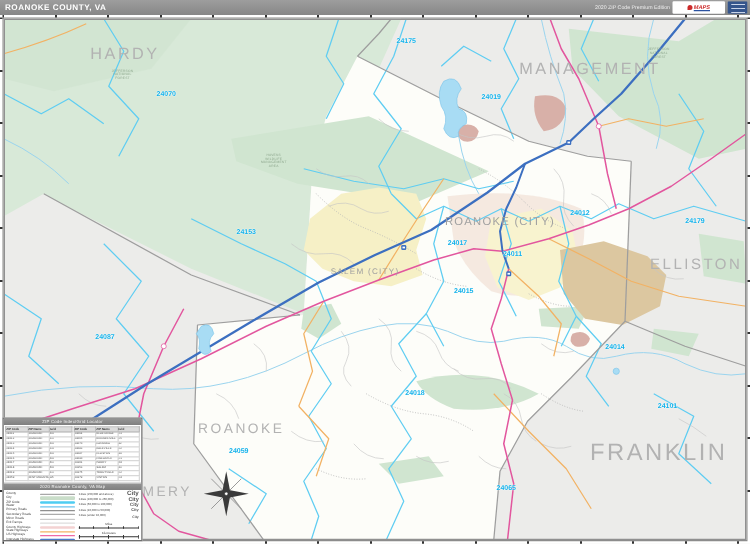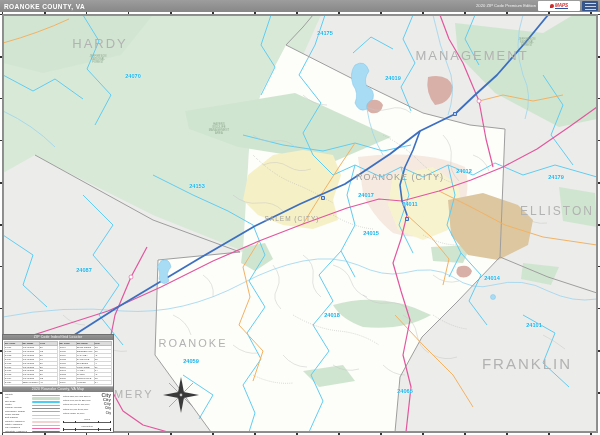--- a/index.html
+++ b/index.html
@@ -242,21 +242,21 @@
       <path d="M160,380 L178,376.5 L196,380 L178,383.5 Z" fill="#3a3a3a"></path>
       <circle cx="178" cy="380" r="1.4" fill="#fff" stroke="#333" stroke-width=".5"></circle>
     </g>
 
     <rect x="0.5" y="0.5" width="593" height="416" fill="none" stroke="#909090" stroke-width="1"></rect>
   </svg>
   <div id="map-labels">
       <div class="lbl county" style="left: 97px; top: 28px; font-size: 13px;">HARDY</div>
       <div class="lbl county" style="left: 469px; top: 40px; font-size: 13px;">MANAGEMENT</div>
       <div class="lbl county" style="left: 554px; top: 196px; font-size: 12px;">ELLISTON</div>
-      <div class="lbl county" style="left: 524px; top: 348px; font-size: 15px;">FRANKLIN</div>
+      <div class="lbl county" style="left: 524px; top: 348px; font-size: 19px;">FRANKLIN</div>
       <div class="lbl county" style="left: 190px; top: 328px; font-size: 11px;">ROANOKE</div>
       <div class="lbl county" style="left: 100px; top: 379px; font-size: 11px;">MONTGOMERY</div>
       <div class="lbl city" style="left: 397px; top: 162px; font-size: 9px;">ROANOKE (CITY)</div>
       <div class="lbl city" style="left: 289px; top: 203px; font-size: 6.5px;">SALEM (CITY)</div>
       <div class="lbl zip" style="left: 322px; top: 18px;">24175</div>
       <div class="lbl zip" style="left: 130px; top: 61px;">24070</div>
       <div class="lbl zip" style="left: 390px; top: 63px;">24019</div>
       <div class="lbl zip" style="left: 461px; top: 156px;">24012</div>
       <div class="lbl zip" style="left: 553px; top: 162px;">24179</div>
       <div class="lbl zip" style="left: 194px; top: 171px;">24153</div>

